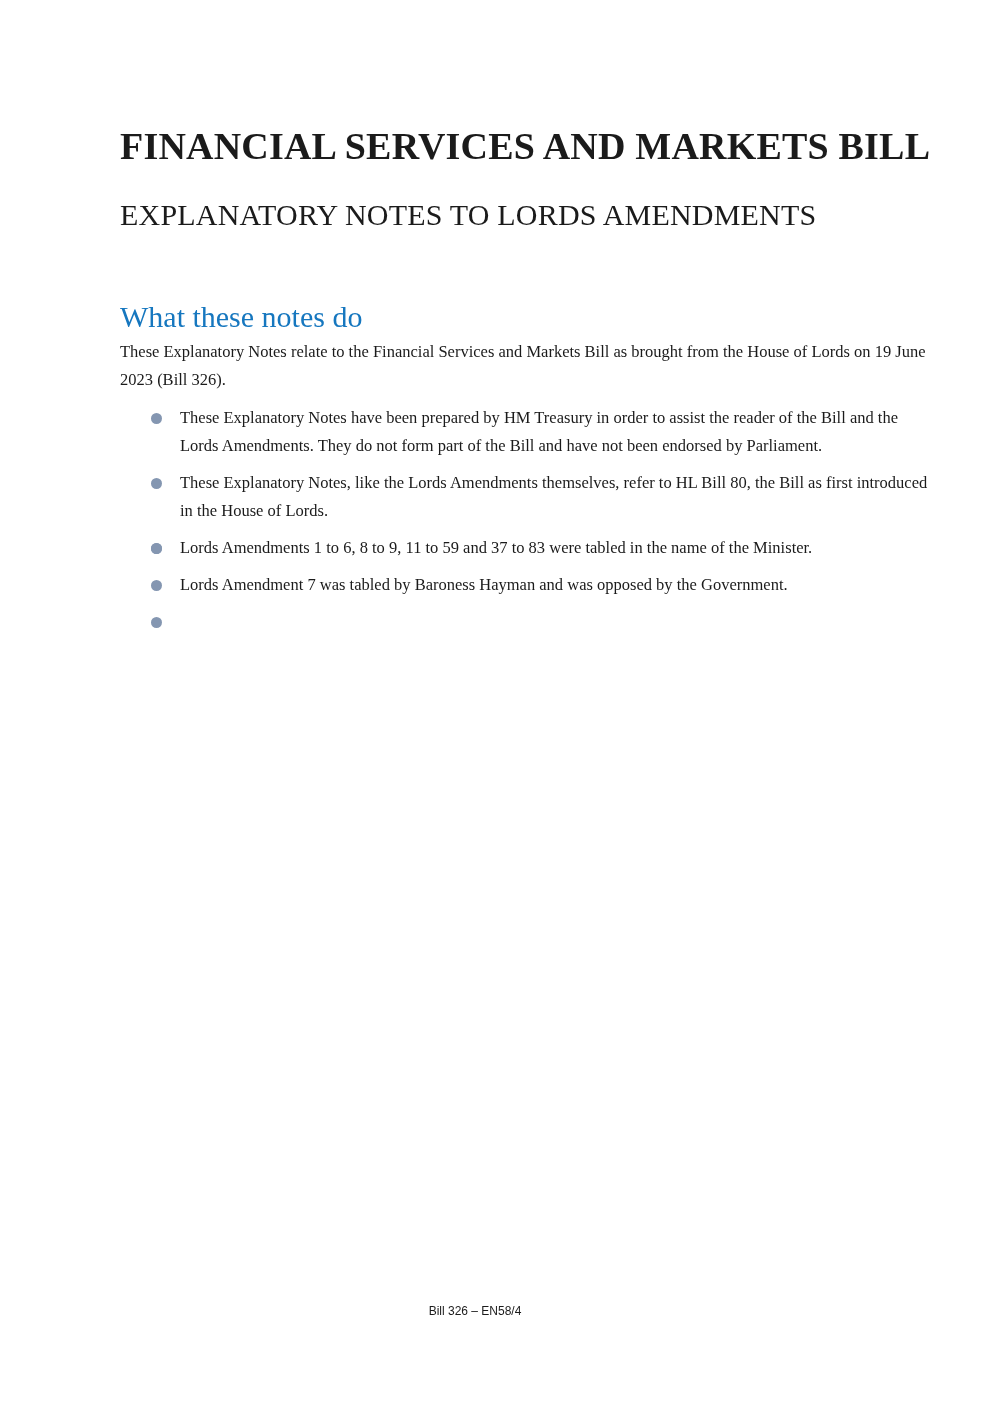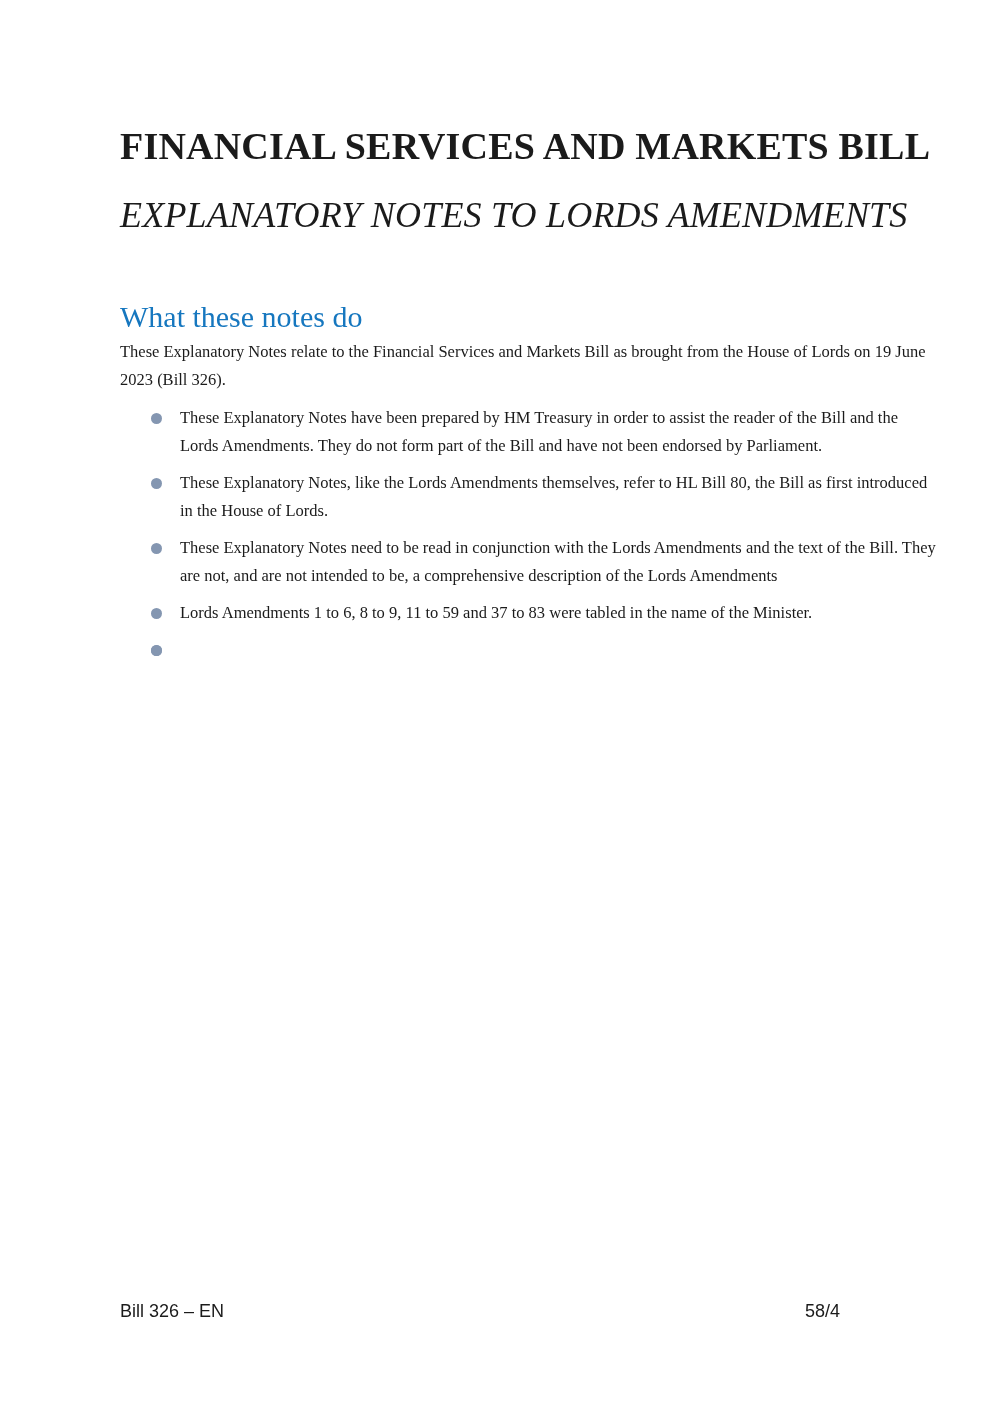--- a/index.html
+++ b/index.html
@@ -21,25 +21,24 @@
   }
   .doc-title{
     margin:0;
     font-size:38px;
     line-height:50px;
     font-weight:bold;
     letter-spacing:.2px;
   }
   .doc-subtitle{
     margin:19px 0 12px 0;
-    font-size:36px;
+    font-size:30px;
     line-height:50px;
     font-weight:normal;
     letter-spacing:.2px;
-    font-style:italic;
   }
   .section-heading{
     margin:57px 0 0 0;
     font-size:30px;
     line-height:40px;
     font-weight:normal;
     color:var(--heading-blue);
   }
   .intro{
     margin:1px 0 0 0;
@@ -63,26 +62,26 @@
     left:31px;
     top:9px;
     width:11px;
     height:11px;
     border-radius:50%;
     background:var(--bullet-color);
   }
   .page-footer{
     position:absolute;
     left:120px;
-    right:151px;
+    right:161px;
     top:1301px;
     display:flex;
-    justify-content:space-between;
+    justify-content:center;
     font-family:"Liberation Sans", sans-serif;
-    font-size:18px;
+    font-size:12px;
     line-height:20px;
     color:var(--text-color);
   }
 </style>
 </head>
 <body>
 
 <div class="page">
   <main class="content">
     <h1 class="doc-title">FINANCIAL SERVICES AND MARKETS BILL</h1>
@@ -94,28 +93,28 @@
       <li>
         <span class="dot"></span>
         <span>These Explanatory Notes have been prepared by HM Treasury in order to assist the reader of the Bill and the Lords Amendments. They do not form part of the Bill and have not been endorsed by Parliament.</span>
       </li>
       <li>
         <span class="dot"></span>
         <span>These Explanatory Notes, like the Lords Amendments themselves, refer to HL Bill 80, the Bill as first introduced in the House of Lords.</span>
       </li>
       <li>
         <span class="dot"></span>
-        <span>These Explanatory Notes need to be read in conjunction with the Lords Amendments and the text of the Bill. They are not, and are not intended to be, a comprehensive description of the Lords Amendments</span>
       </li>
       <li>
         <span class="dot"></span>
         <span>Lords Amendments 1 to 6, 8 to 9, 11 to 59 and 37 to 83 were tabled in the name of the Minister.</span>
       </li>
       <li>
         <span class="dot"></span>
+        <span>Lords Amendment 7 was tabled by Baroness Hayman and was opposed by the Government.</span>
       </li>
       <li>
         <span class="dot"></span>
       </li>
     </ul>
   </main>
 
   <footer class="page-footer">
     <span>Bill 326 – EN</span>
     <span>58/4</span>

